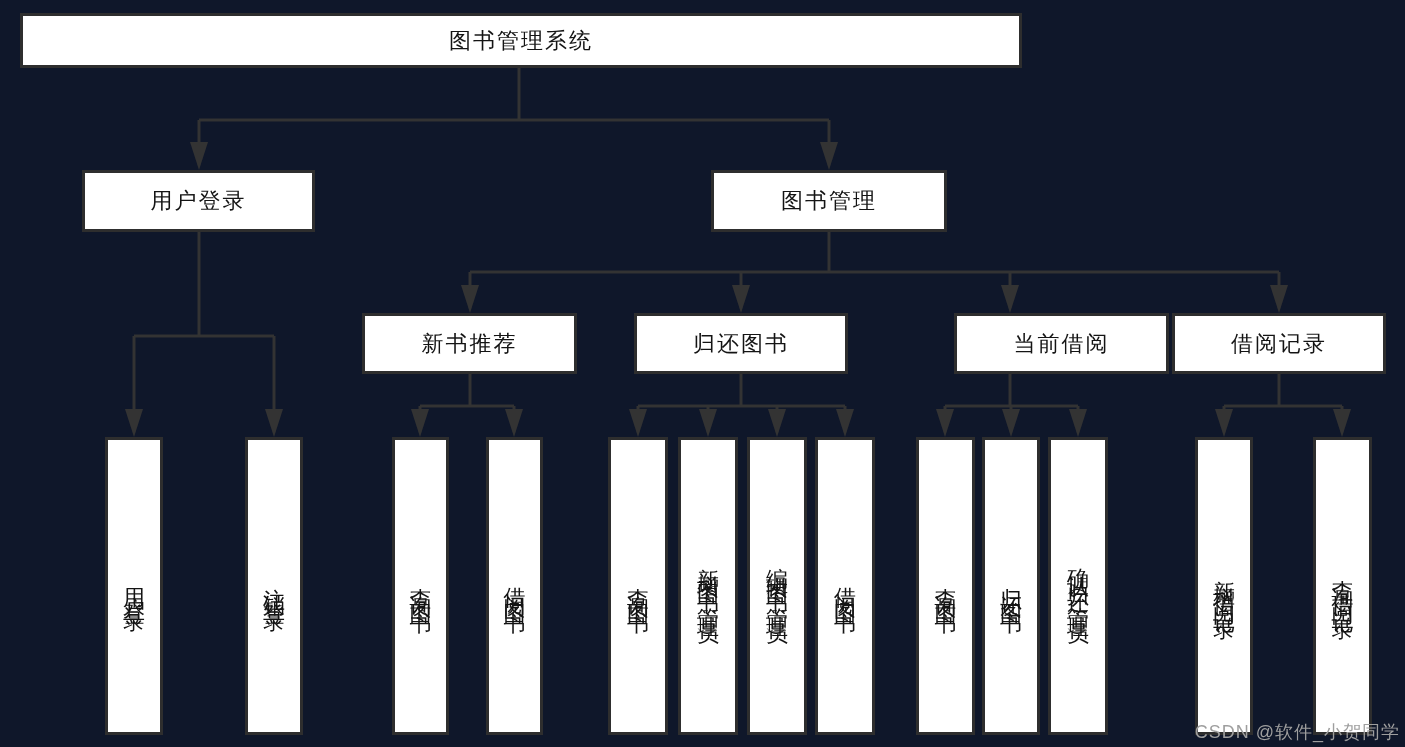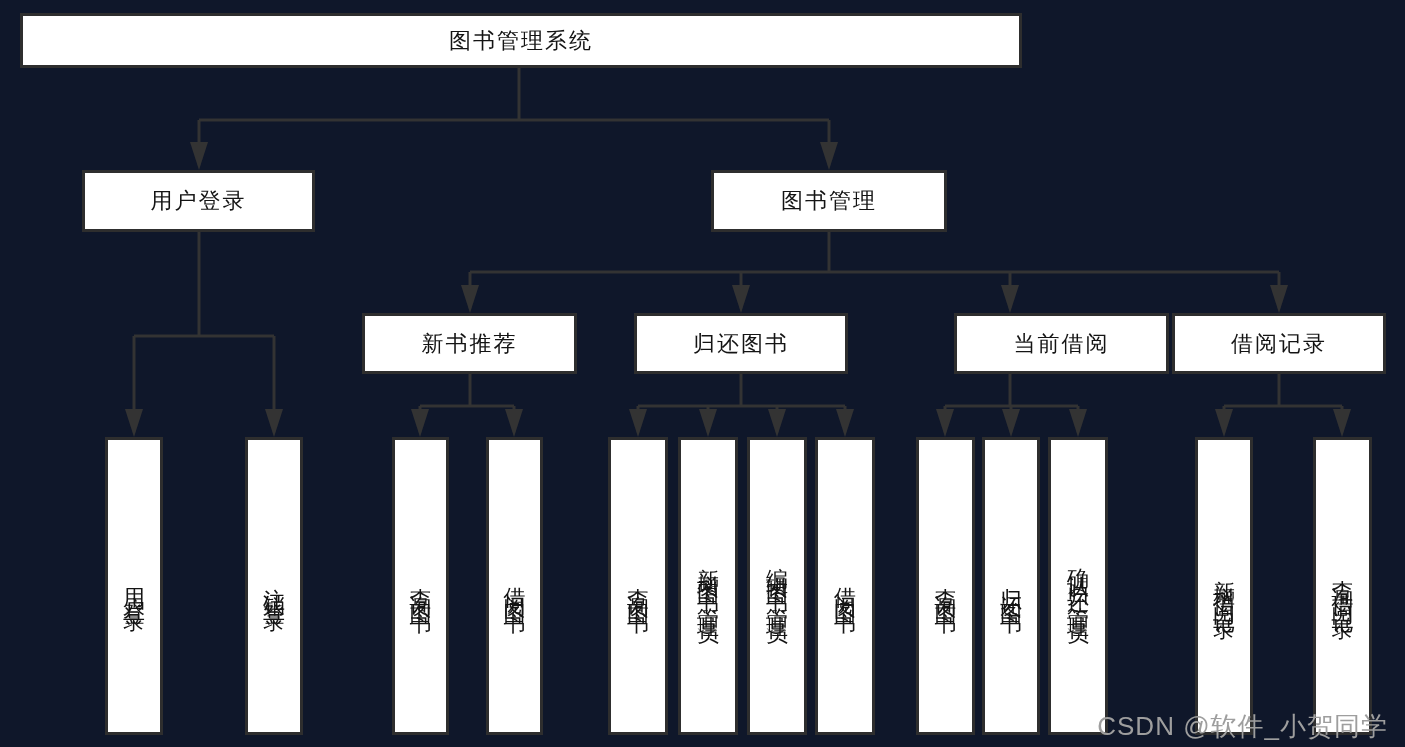--- a/index.html
+++ b/index.html
@@ -47,23 +47,23 @@
   .c2 { left: 678px;  width: 60px; }
   .c3 { left: 747px;  width: 60px; }
   .c4 { left: 815px;  width: 60px; }
   .d1 { left: 916px;  width: 59px; }
   .d2 { left: 982px;  width: 58px; }
   .d3 { left: 1048px; width: 60px; }
   .e1 { left: 1195px; width: 58px; }
   .e2 { left: 1313px; width: 59px; }
   .watermark {
     position: absolute;
-    right: 17px;
+    right: 5px;
     bottom: 3px;
-    font-size: 26px;
+    font-size: 18px;
     color: #9e9e9e;
     letter-spacing: 1px;
     white-space: nowrap;
   }
 </style>
 </head>
 <body>
 
 <div class="canvas">
 

